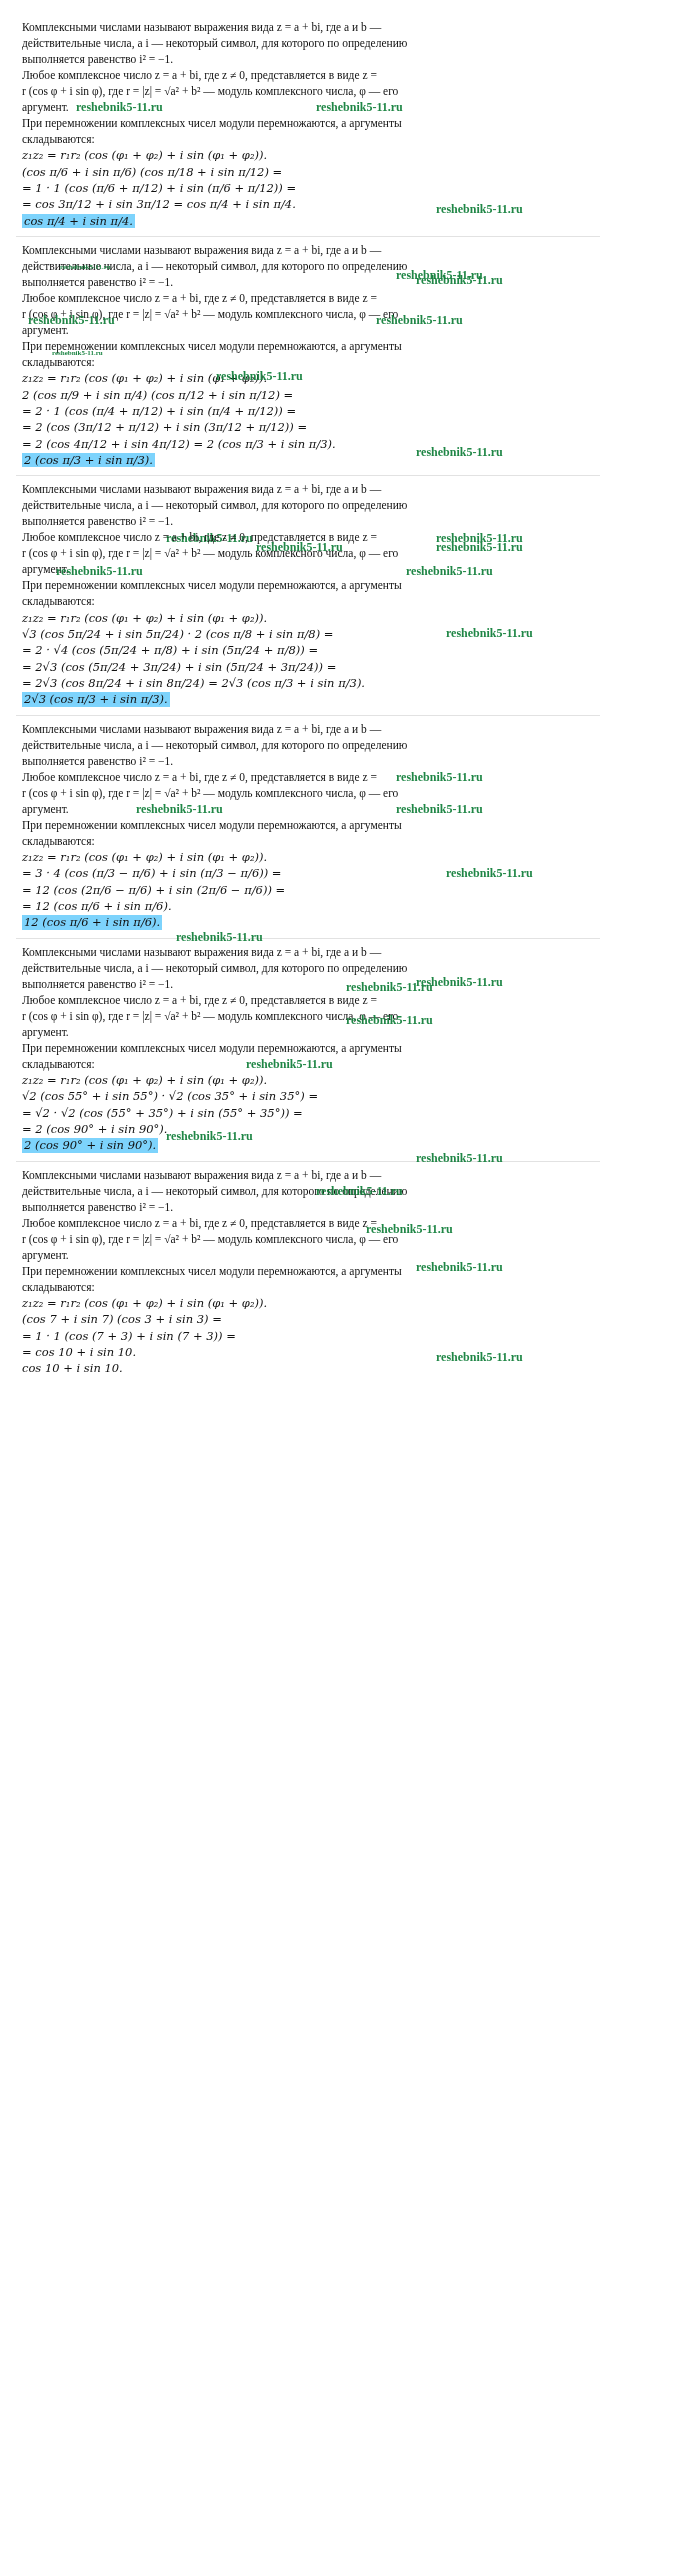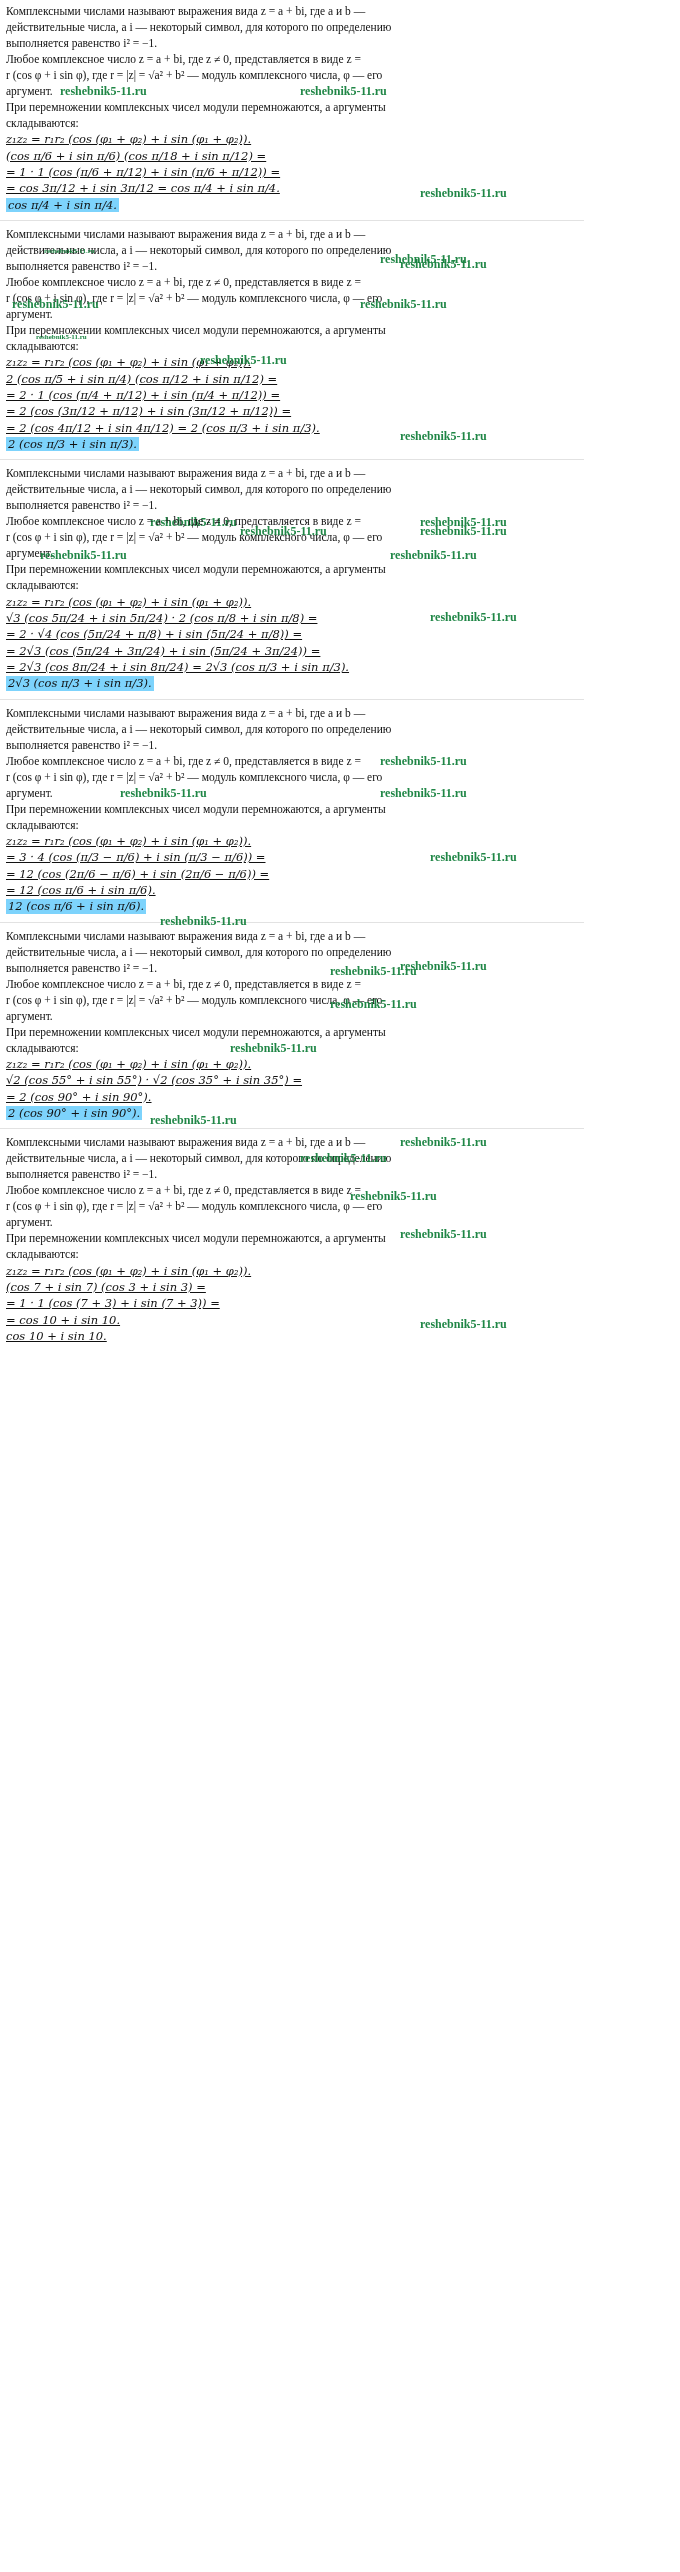--- a/index.html
+++ b/index.html
@@ -2,25 +2,25 @@
 <html><head>
 <meta charset="utf-8">
 <style>
   html,body{margin:0;padding:0;}
   body{
     width:680px;
     background:#ffffff;
     font-family:"Liberation Serif", serif;
     color:#111;
   }
-  .page{width:584px;position:relative;padding:0;}
+  .page{width:584px;position:relative;padding:16px;}
   .block{position:relative;padding:4px 6px 2px 6px;}
   .intro p{margin:0 0 2px 0;font-size:11.5px;line-height:1.22;}
   .math{font-family:"DejaVu Serif", serif;font-style:italic;}
-  .sol p{margin:0 0 2px 0;font-size:11.5px;line-height:1.25;text-decoration:underline;}
+  .sol p{margin:0 0 2px 0;font-size:11.5px;line-height:1.25;}
   .hl{background:#7dd3fc;display:inline-block;padding:0 2px;}
   .wm{
     color:#15803d;
     font-weight:bold;
     font-family:"Liberation Serif", serif;
     font-size:12px;
     position:absolute;
     white-space:nowrap;
     opacity:.95;
     pointer-events:none;
@@ -65,21 +65,21 @@
       <p>действительные числа, а i — некоторый символ, для которого по определению</p>
       <p>выполняется равенство i² = −1.</p>
       <p>Любое комплексное число z = a + bi, где z ≠ 0, представляется в виде z =</p>
       <p>r (cos φ + i sin φ), где r = |z| = √a² + b² — модуль комплексного числа, φ — его</p>
       <p>аргумент.</p>
       <p>При перемножении комплексных чисел модули перемножаются, а аргументы</p>
       <p>складываются:</p>
     </div>
     <div class="sol">
       <p class="math">z₁z₂ = r₁r₂ (cos (φ₁ + φ₂) + i sin (φ₁ + φ₂)).</p>
-      <p class="math">2 (cos π/5 + i sin π/4) (cos π/12 + i sin π/12) =</p>
+      <p class="math">2 (cos π/9 + i sin π/4) (cos π/12 + i sin π/12) =</p>
       <p class="math">= 2 · 1 (cos (π/4 + π/12) + i sin (π/4 + π/12)) =</p>
       <p class="math">= 2 (cos (3π/12 + π/12) + i sin (3π/12 + π/12)) =</p>
       <p class="math">= 2 (cos 4π/12 + i sin 4π/12) = 2 (cos π/3 + i sin π/3).</p>
       <p><span class="hl math">2 (cos π/3 + i sin π/3).</span></p>
     </div>
     <div class="wm tiny" style="left:44px;top:24px;">reshebnik5-11.ru</div>
     <div class="wm" style="left:400px;top:34px;">reshebnik5-11.ru</div>
     <div class="wm" style="left:12px;top:74px;">reshebnik5-11.ru</div>
     <div class="wm" style="left:360px;top:74px;">reshebnik5-11.ru</div>
     <div class="wm tiny" style="left:36px;top:110px;">reshebnik5-11.ru</div>
@@ -154,20 +154,21 @@
       <p>выполняется равенство i² = −1.</p>
       <p>Любое комплексное число z = a + bi, где z ≠ 0, представляется в виде z =</p>
       <p>r (cos φ + i sin φ), где r = |z| = √a² + b² — модуль комплексного числа, φ — его</p>
       <p>аргумент.</p>
       <p>При перемножении комплексных чисел модули перемножаются, а аргументы</p>
       <p>складываются:</p>
     </div>
     <div class="sol">
       <p class="math">z₁z₂ = r₁r₂ (cos (φ₁ + φ₂) + i sin (φ₁ + φ₂)).</p>
       <p class="math">√2 (cos 55° + i sin 55°) · √2 (cos 35° + i sin 35°) =</p>
+      <p class="math">= √2 · √2 (cos (55° + 35°) + i sin (55° + 35°)) =</p>
       <p class="math">= 2 (cos 90° + i sin 90°).</p>
       <p><span class="hl math">2 (cos 90° + i sin 90°).</span></p>
     </div>
     <div class="wm" style="left:400px;top:34px;">reshebnik5-11.ru</div>
     <div class="wm" style="left:330px;top:72px;">reshebnik5-11.ru</div>
     <div class="wm" style="left:230px;top:116px;">reshebnik5-11.ru</div>
     <div class="wm" style="left:150px;top:188px;">reshebnik5-11.ru</div>
     <div class="wm" style="left:400px;top:210px;">reshebnik5-11.ru</div>
   </div>
 

